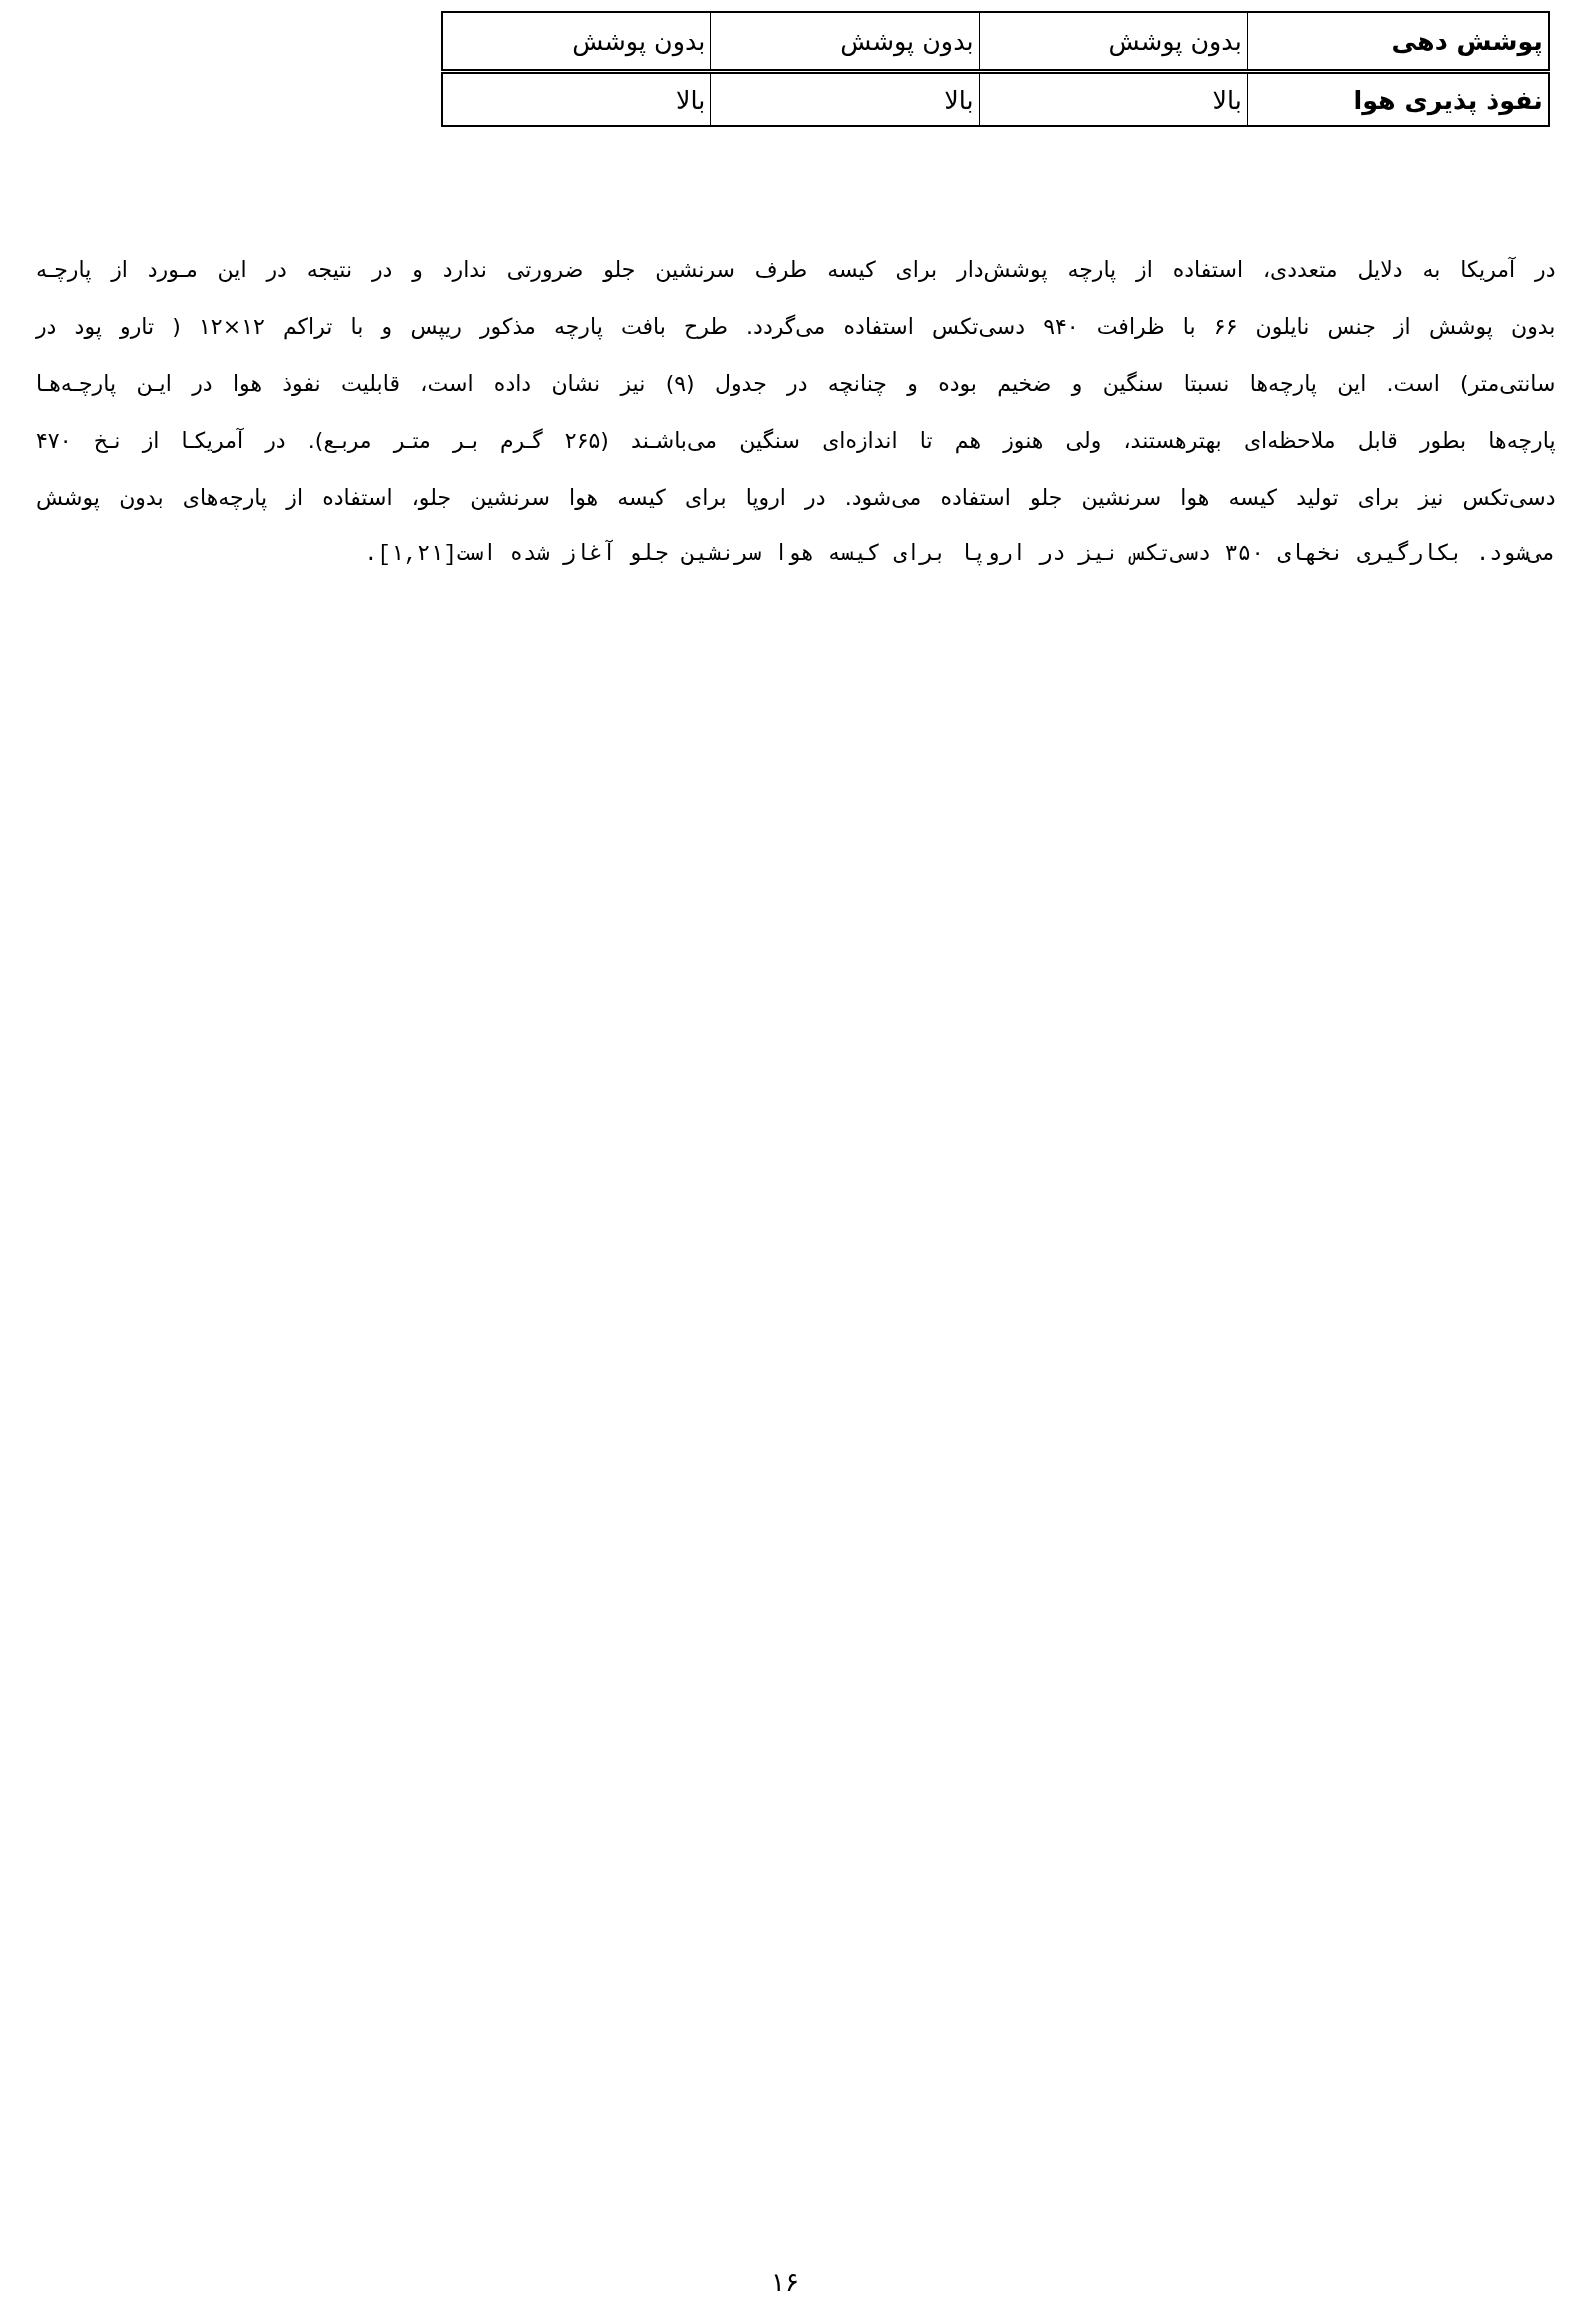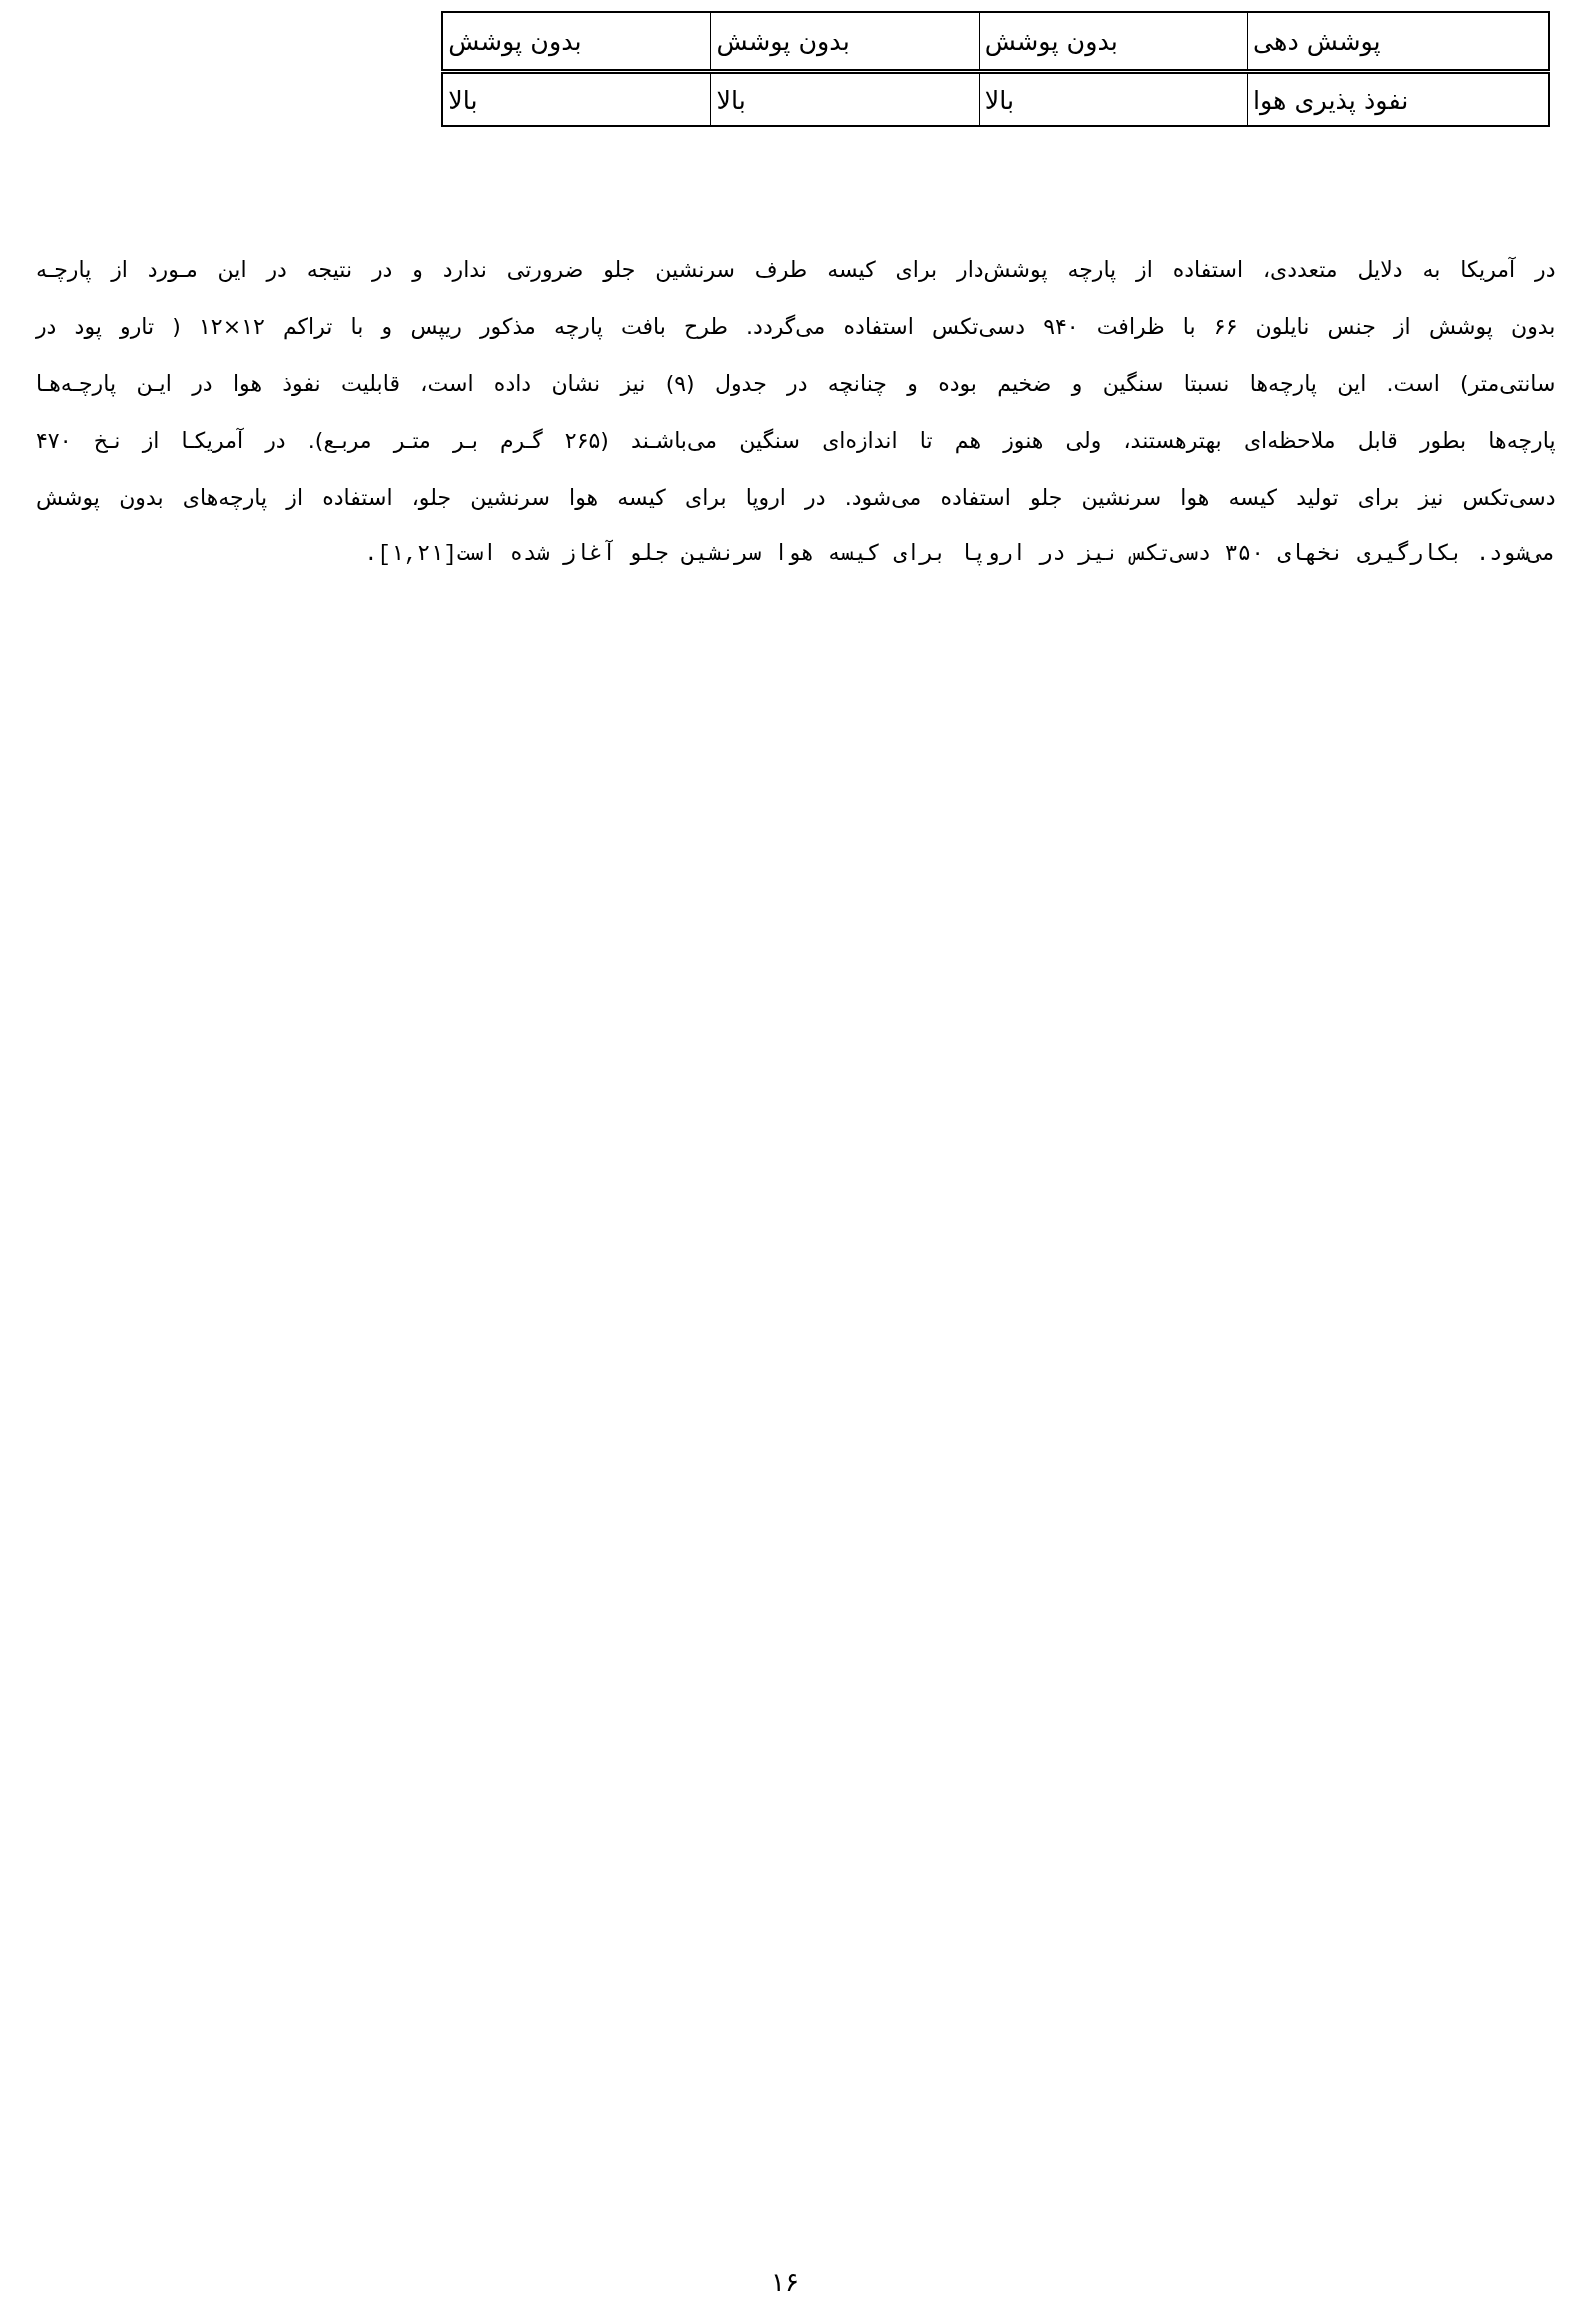--- a/index.html
+++ b/index.html
@@ -21,36 +21,36 @@
   
   .tbl {
     position: absolute;
     top: 11px;
     right: 36px;
     border-collapse: collapse;
     table-layout: fixed;
   }
   .tbl td, .tbl th {
     border: 1.7px solid #000;
-    text-align: left;
+    text-align: right;
     vertical-align: middle;
     font-size: 25.4px;
     padding: 0 5.1px;
     overflow: hidden;
     margin-left: 41px;
   }
   .tbl { border: 2.5px solid #000; }
   .tbl .col-head { width: 290px; }
   .tbl .col-data { width: 257px; }
   .tbl tr.r1 > th, .tbl tr.r1 > td {
     height: 56px;
     border-bottom: 5.1px double #000;
   }
   .tbl tr.r2 > th, .tbl tr.r2 > td { height: 51px; }
-  .tbl th { font-weight: normal; }
+  .tbl th { font-weight: bold; }
   .tbl td { font-weight: normal; }
 
   
   .para {
     position: absolute;
     top: 241px;
     right: 30.5px;
     left: 36px;
     font-size: 22px;
     direction: rtl;

